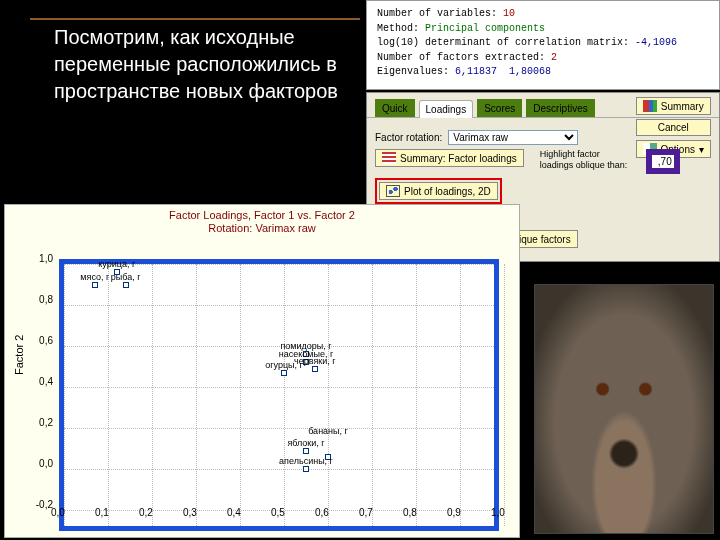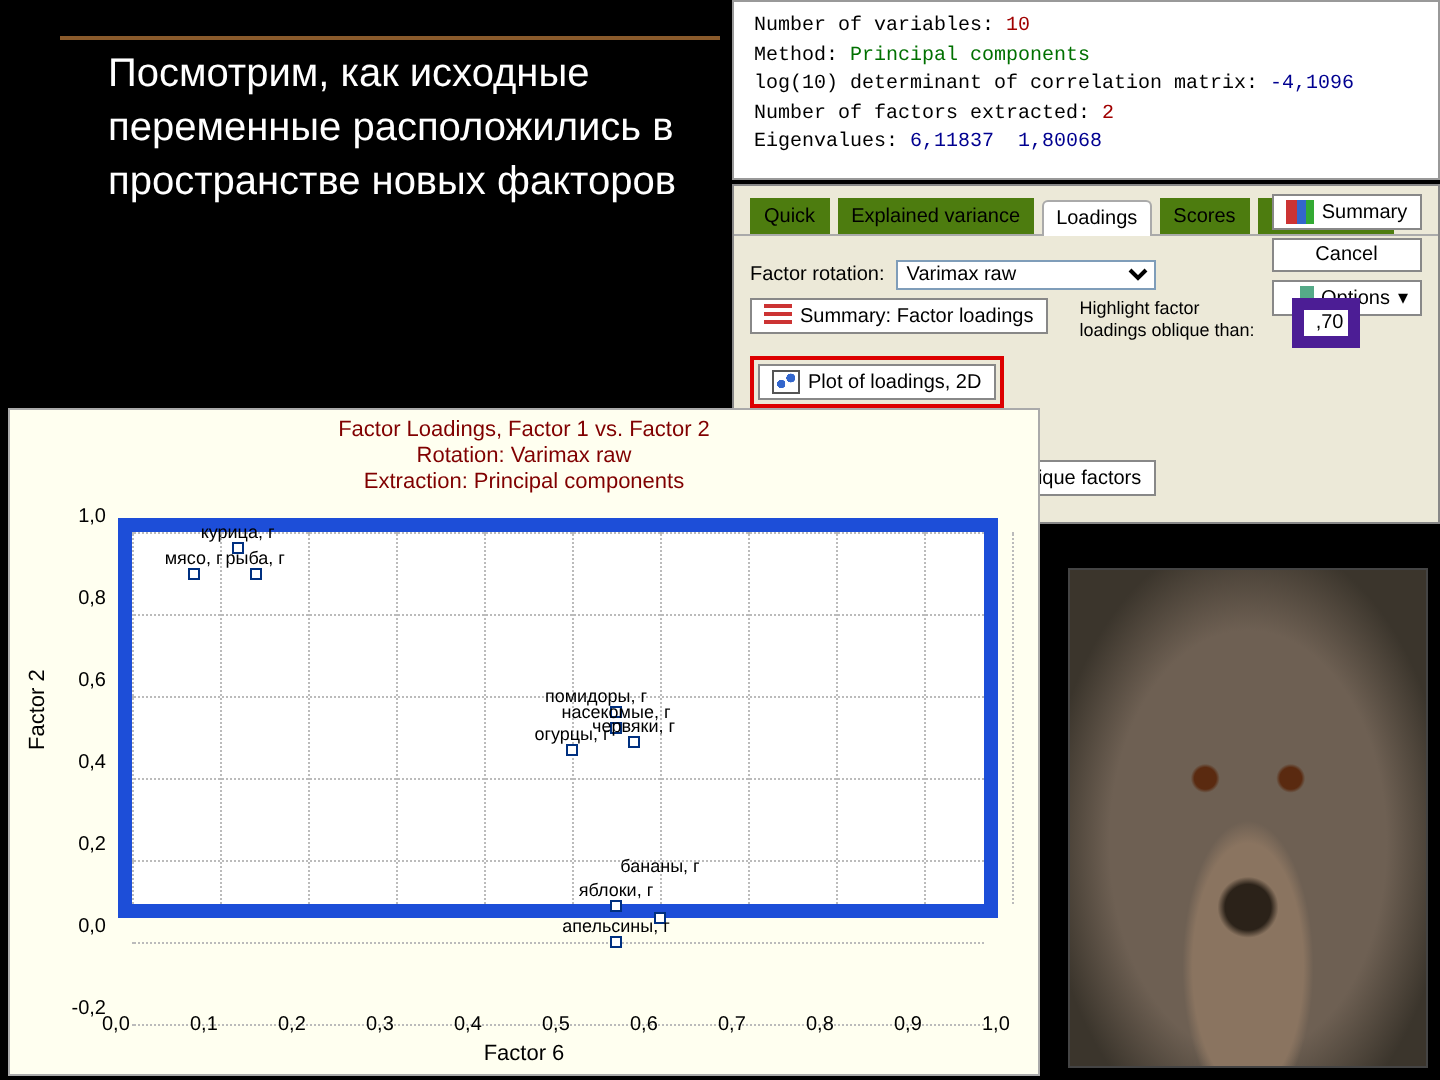--- a/index.html
+++ b/index.html
@@ -90,21 +90,21 @@
   .dlg-row select {
     font-size: 10px;
     width: 130px;
     background: #fff;
     border: 1px solid #7f9db9;
   }
   .btn {
     display: inline-flex;
     align-items: center;
     gap: 4px;
-    background: #ffffff;
+    background: #fef9c3;
     border: 1px solid #888;
     padding: 2px 6px;
     font-size: 10px;
     cursor: pointer;
     min-width: 110px;
   }
   .btn .ico { width: 14px; height: 12px; display: inline-block; }
   .btn.disabled { color: #888; }
   .side-btns {
     position: absolute;
@@ -135,23 +135,23 @@
     height: 334px;
     background: #fffff0;
     border: 1px solid #aaa;
   }
   .chart-title { text-align: center; font-size: 11px; color: #800000; padding-top: 4px; line-height: 1.2;}
   .plot {
     position: absolute;
     left: 54px;
     top: 54px;
     width: 440px;
-    height: 200px;
-    background: #fff;
-    border: 7px solid #1d4ed8;
+    height: 272px;
+    background: #fff;
+    border: 5px solid #1d4ed8;
   }
   .ylab {
     position: absolute;
     left: 8px;
     top: 170px;
     transform: rotate(-90deg);
     transform-origin: left top;
     font-size: 11px;
   }
   .xlab {
@@ -190,21 +190,20 @@
 
 <div class="stats-panel"><span>Number of variables: </span><span class="kw-red">10</span>
 <span>Method: </span><span class="kw-grn">Principal components</span>
 <span>log(10) determinant of correlation matrix: </span><span class="kw-blu">-4,1096</span>
 <span>Number of factors extracted: </span><span class="kw-red">2</span>
 <span>Eigenvalues: </span><span class="kw-blu">6,11837  1,80068</span></div>
 
 <div class="dialog">
   <div class="tabs">
     <div class="tab">Quick</div>
-    <div class="tab">Explained variance</div>
     <div class="tab active">Loadings</div>
     <div class="tab">Scores</div>
     <div class="tab">Descriptives</div>
   </div>
   <div class="side-btns">
     <button class="btn">
       <span class="ico" style="background:linear-gradient(90deg,#c33 40%,#36c 40% 70%,#3a3 70%);"></span>
       <span>Summary</span>
     </button>
     <button class="btn">Cancel</button>
@@ -251,21 +250,20 @@
         <span>Hierarchical analysis of oblique factors</span>
       </button>
     </div>
   </div>
 </div>
 
 <div class="chart-panel">
   <div class="chart-title">
     <div>Factor Loadings, Factor 1 vs. Factor 2</div>
     <div>Rotation: Varimax raw</div>
-    <div>Extraction: Principal components</div>
   </div>
   <div class="ylab">Factor 2</div>
   <div class="xlab">Factor 6</div>
   <div class="plot" id="plot">
       <div style="position: absolute; left: 0px; top: 0px; width: 0px; height: 100%; border-left: 1px dotted rgb(187, 187, 187);"></div>
       <div style="position: absolute; left: 44px; top: 0px; width: 0px; height: 100%; border-left: 1px dotted rgb(187, 187, 187);"></div>
       <div style="position: absolute; left: 88px; top: 0px; width: 0px; height: 100%; border-left: 1px dotted rgb(187, 187, 187);"></div>
       <div style="position: absolute; left: 132px; top: 0px; width: 0px; height: 100%; border-left: 1px dotted rgb(187, 187, 187);"></div>
       <div style="position: absolute; left: 176px; top: 0px; width: 0px; height: 100%; border-left: 1px dotted rgb(187, 187, 187);"></div>
       <div style="position: absolute; left: 220px; top: 0px; width: 0px; height: 100%; border-left: 1px dotted rgb(187, 187, 187);"></div>
@@ -281,21 +279,21 @@
       <div style="position: absolute; top: 82px; left: 0px; height: 0px; width: 100%; border-top: 1px dotted rgb(187, 187, 187);"></div>
       <div style="position: absolute; top: 41px; left: 0px; height: 0px; width: 100%; border-top: 1px dotted rgb(187, 187, 187);"></div>
       <div style="position: absolute; top: 0px; left: 0px; height: 0px; width: 100%; border-top: 1px dotted rgb(187, 187, 187);"></div>
       <div class="pt" style="left: 52.8px; top: 8.2px;"></div>
       <div class="pt-lbl" style="left: 52.8px; top: 5.2px;">курица, г</div>
       <div class="pt" style="left: 30.8px; top: 20.5px;"></div>
       <div class="pt-lbl" style="left: 30.8px; top: 17.5px;">мясо, г</div>
       <div class="pt" style="left: 61.6px; top: 20.5px;"></div>
       <div class="pt-lbl" style="left: 61.6px; top: 17.5px;">рыба, г</div>
       <div class="pt" style="left: 242px; top: 90.2px;"></div>
-      <div class="pt-lbl" style="left: 232px; top: 87.2px;">помидоры, г</div>
+      <div class="pt-lbl" style="left: 242px; top: 87.2px;">помидоры, г</div>
       <div class="pt" style="left: 242px; top: 98.4px;"></div>
       <div class="pt-lbl" style="left: 242px; top: 95.4px;">насекомые, г</div>
       <div class="pt" style="left: 250.8px; top: 104.55px;"></div>
       <div class="pt-lbl" style="left: 250.8px; top: 101.55px;">червяки, г</div>
       <div class="pt" style="left: 220px; top: 108.65px;"></div>
       <div class="pt-lbl" style="left: 220px; top: 105.65px;">огурцы, г</div>
       <div class="pt" style="left: 242px; top: 186.55px;"></div>
       <div class="pt-lbl" style="left: 242px; top: 183.55px;">яблоки, г</div>
       <div class="pt" style="left: 264px; top: 192.7px;"></div>
       <div class="pt-lbl" style="left: 264px; top: 172px;">бананы, г</div>

